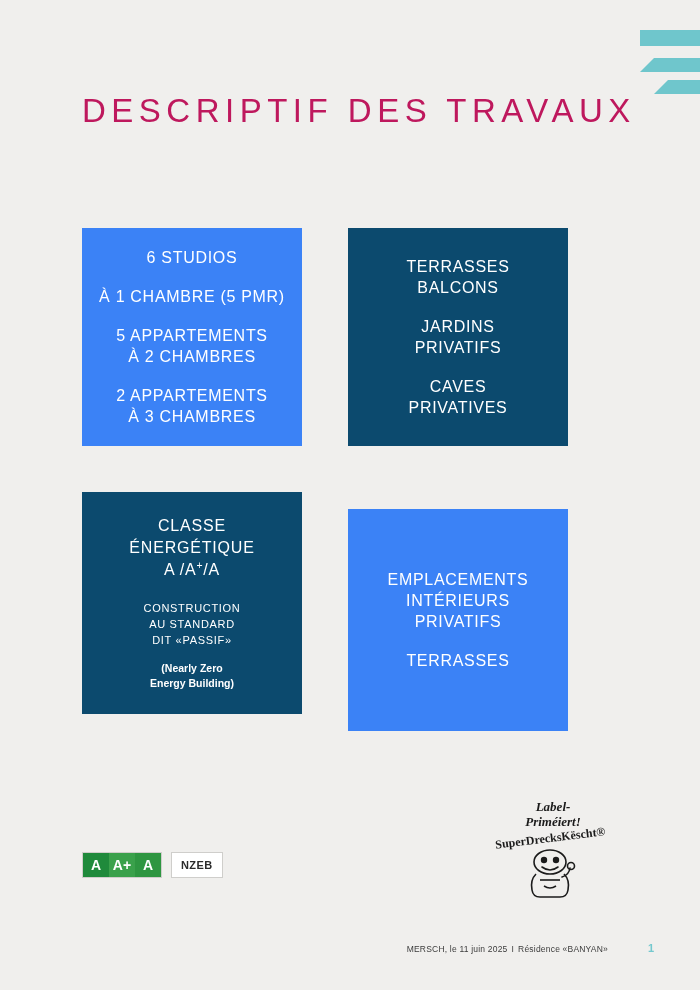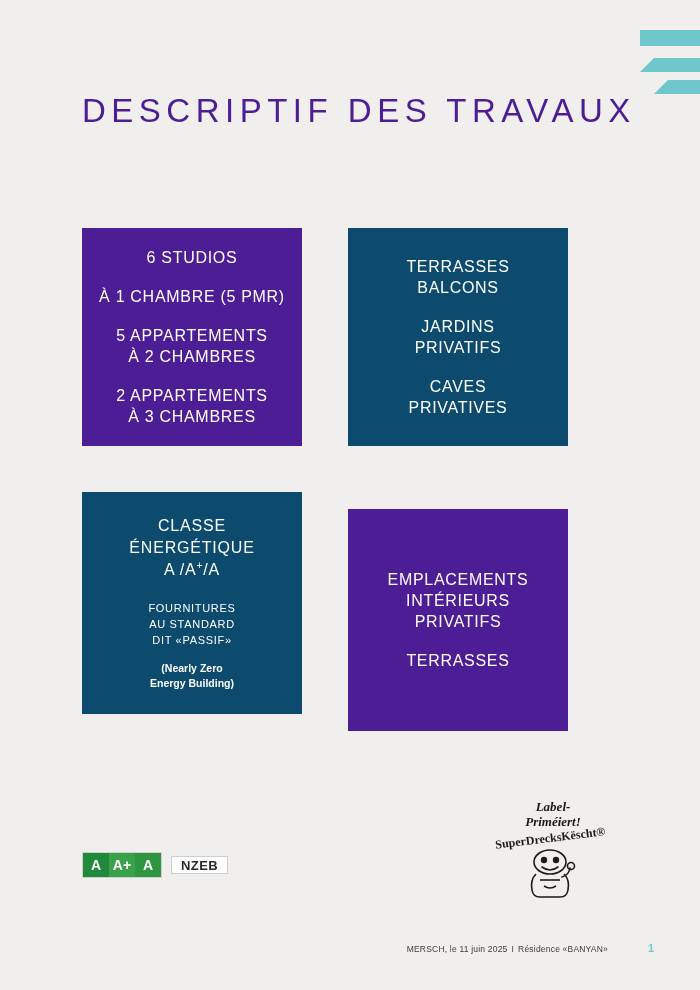--- a/index.html
+++ b/index.html
@@ -38,21 +38,21 @@
 
   
   .title-block {
     position: absolute;
     left: 82px;
     top: 92px;
   }
   .title-line1 {
     font-size: 33px;
     letter-spacing: 5.5px;
-    color: #4c1d95;
+    color: #be185d;
     font-weight: 400;
     line-height: 1.15;
     white-space: nowrap;
   }
   .title-line2 {
     font-size: 33px;
     letter-spacing: 2.2px;
     color: #113f76;
     font-weight: bold;
     line-height: 1.25;
@@ -70,21 +70,21 @@
   .card {
     position: absolute;
     width: 220px;
     display: flex;
     flex-direction: column;
     justify-content: center;
     align-items: center;
     color: #ffffff;
     text-align: center;
   }
-  .card.teal { background: #4c1d95; }
+  .card.teal { background: #3b82f6; }
   .card.navy { background: #0c4a6e; }
 
   .card-a { left: 0;    top: 0;   height: 218px; }
   .card-b { left: 266px; top: 0;  height: 218px; }
   .card-c { left: 0;    top: 264px; height: 222px; }
   .card-d { left: 266px; top: 264px; height: 222px; margin-top: 17px; }
 
   .grp {
     margin: 9px 0;
     line-height: 1.32;
@@ -140,25 +140,25 @@
     font-weight: bold;
     color: #ffffff;
   }
   .aaa .c1 { background: #1f8a3b; }
   .aaa .c2 { background: #3aa14b; }
   .aaa .c3 { background: #2e9641; }
   .nzeb {
     margin-left: 9px;
     background: #ffffff;
     border: 1px solid #cfcecb;
-    height: 18px;
+    height: 26px;
     padding: 0 9px;
     display: flex;
     align-items: center;
-    font-size: 13px;
+    font-size: 11px;
     font-weight: bold;
     color: #2a2a2a;
     letter-spacing: 0.4px;
   }
 
   
   .sdk {
     position: absolute;
     left: 495px;
     top: 800px;
@@ -263,21 +263,21 @@
       </div>
     </div>
 
     <div class="card navy card-c">
       <div class="classe">
         <div>CLASSE</div>
         <div>ÉNERGÉTIQUE</div>
         <div><span>A /A</span><sup>+</sup><span>/A</span></div>
       </div>
       <div class="sub">
-        <div>FOURNITURES</div>
+        <div>CONSTRUCTION</div>
         <div>AU STANDARD</div>
         <div>DIT «PASSIF»</div>
       </div>
       <div class="sub2">
         <div>(Nearly Zero</div>
         <div>Energy Building)</div>
       </div>
     </div>
 
     <div class="card teal card-d">

